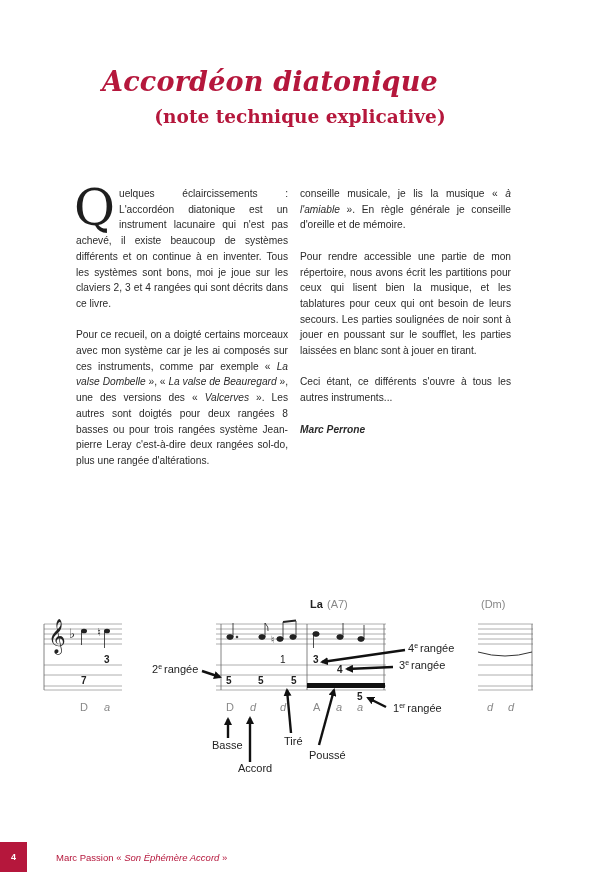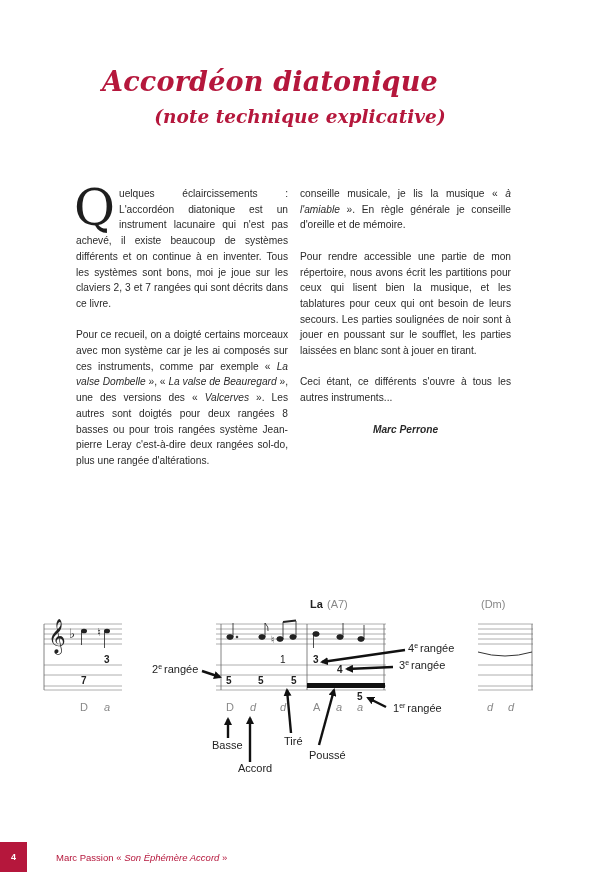--- a/index.html
+++ b/index.html
@@ -1,40 +1,40 @@
 <!DOCTYPE html>
 <html><head>
 <meta charset="utf-8">
 <style>
   html,body{margin:0;padding:0;background:#fff;}
   body{width:600px;height:872px;position:relative;overflow:hidden;font-family:"DejaVu Sans",sans-serif;color:#222;}
   .title{position:absolute;left:0;width:540px;top:66px;text-align:center;color:#b5173c;font-family:"DejaVu Serif",serif;font-style:italic;font-weight:bold;font-size:27px;letter-spacing:0.2px;}
-  .subtitle{position:absolute;left:0;width:600px;top:106px;text-align:center;color:#b5173c;font-family:"DejaVu Serif",serif;font-style:italic;font-weight:bold;font-size:18.5px;}
+  .subtitle{position:absolute;left:0;width:600px;top:106px;text-align:center;color:#b5173c;font-family:"DejaVu Serif",serif;font-weight:bold;font-size:18.5px;}
   .col{position:absolute;top:186px;width:212px;font-size:10.2px;line-height:15.7px;text-align:justify;color:#2a2a2a;font-family:"Liberation Sans",sans-serif;}
   .col p{margin:0 0 15.7px 0;}
   .col-left{left:76px;}
   .col-right{left:300px;width:211px;}
   .dropcap{float:left;font-family:"DejaVu Serif",serif;font-size:50px;line-height:40px;margin:2px 4px 0 -2px;color:#1e1e1e;}
-  .sig{text-align:center;font-style:italic;font-weight:bold;}
+  .sig{text-align:left;font-style:italic;font-weight:bold;}
   .music{position:absolute;left:0;top:590px;width:600px;height:210px;}
   .lbl{font-family:"Liberation Sans",sans-serif;font-size:11px;fill:#222;}
   .lbl-small{font-family:"Liberation Sans",sans-serif;font-size:10px;fill:#222;}
   .grey{fill:#888;}
   .footer-box{position:absolute;left:0;top:842px;width:27px;height:30px;background:#b5173c;color:#fff;font-size:9px;font-weight:bold;display:flex;align-items:center;justify-content:center;font-family:"Liberation Sans",sans-serif;}
   .footer-text{position:absolute;left:56px;top:852px;font-size:9.5px;color:#b5173c;font-family:"Liberation Sans",sans-serif;}
   .footer-text i{font-style:italic;}
 </style>
 </head>
 <body>
 
 <div class="title">Accordéon diatonique</div>
 <div class="subtitle">(note technique explicative)</div>
 
 <div class="col col-left">
-  <p><span class="dropcap">Q</span><span>uelques éclaircissements : L'accordéon diatonique est un instrument lacunaire qui n'est pas achevé, il existe beaucoup de systèmes différents et on continue à en inventer. Tous les systèmes sont bons, moi je joue sur les claviers 2, 3 et 7 rangées qui sont décrits dans ce livre.</span></p>
+  <p><span class="dropcap">Q</span><span>uelques éclaircissements : L'accordéon diatonique est un instrument lacunaire qui n'est pas achevé, il existe beaucoup de systèmes différents et on continue à en inventer. Tous les systèmes sont bons, moi je joue sur les claviers 2, 3 et 4 rangées qui sont décrits dans ce livre.</span></p>
   <p><span>Pour ce recueil, on a doigté certains morceaux avec mon système car je les ai composés sur ces instruments, comme par exemple « </span><i>La valse Dombelle</i><span> », « </span><i>La valse de Beauregard</i><span> », une des versions des « </span><i>Valcerves</i><span> ». Les autres sont doigtés pour deux rangées 8 basses ou pour trois rangées système Jean-pierre Leray c'est-à-dire deux rangées sol-do, plus une rangée d'altérations.</span></p>
 </div>
 
 <div class="col col-right">
   <p><span>conseille musicale, je lis la musique « </span><i>à l'amiable</i><span> ». En règle générale je conseille d'oreille et de mémoire.</span></p>
   <p>Pour rendre accessible une partie de mon répertoire, nous avons écrit les partitions pour ceux qui lisent bien la musique, et les tablatures pour ceux qui ont besoin de leurs secours. Les parties soulignées de noir sont à jouer en poussant sur le soufflet, les parties laissées en blanc sont à jouer en tirant.</p>
   <p>Ceci étant, ce différents s'ouvre à tous les autres instruments...</p>
   <p class="sig">Marc Perrone</p>
 </div>
 

